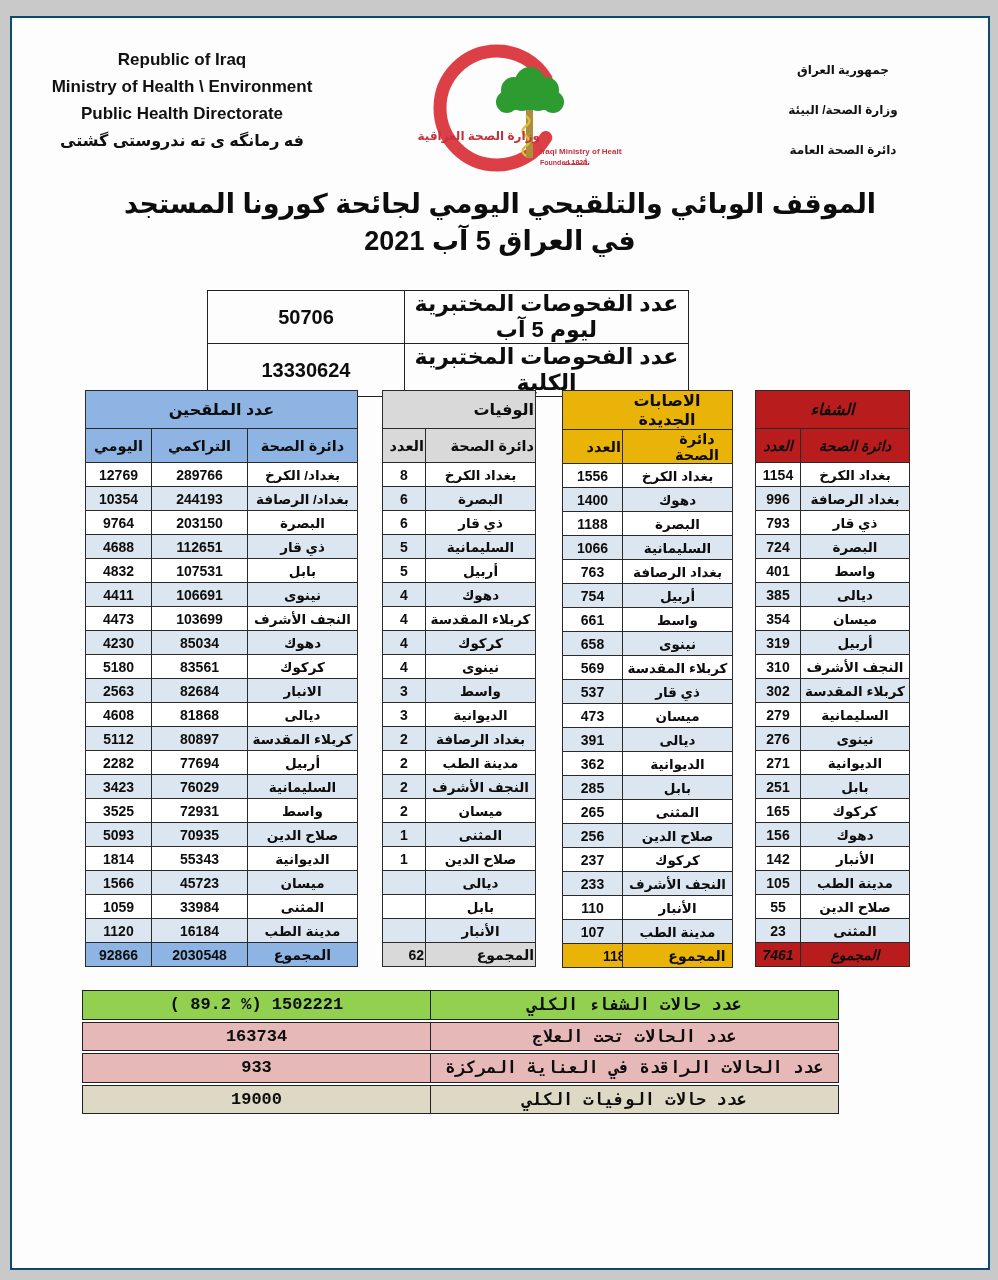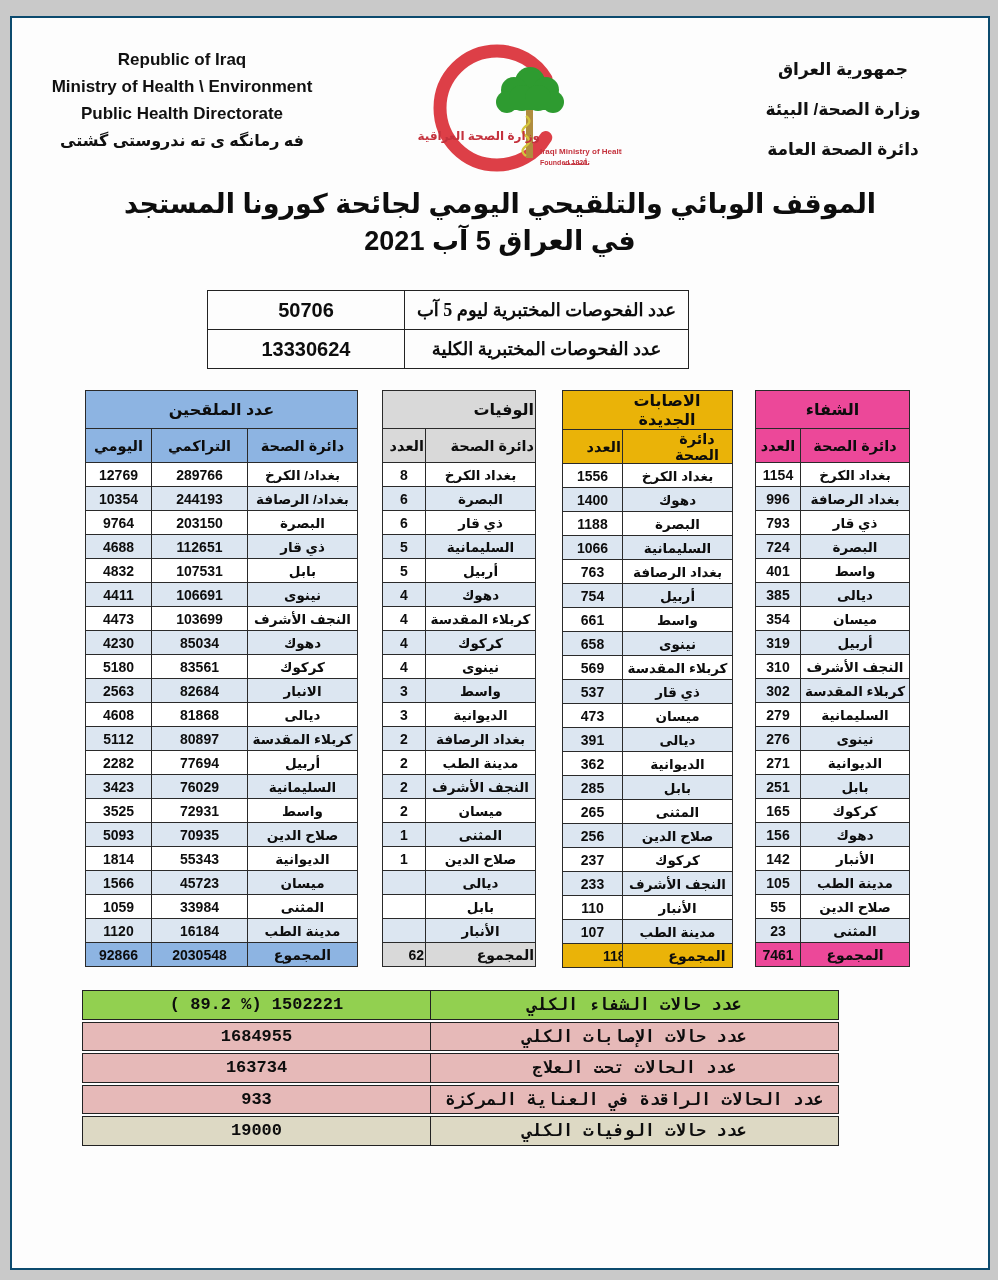--- a/index.html
+++ b/index.html
@@ -3,47 +3,47 @@
 <meta charset="utf-8">
 <style>
   * { margin:0; padding:0; box-sizing:border-box; }
   html,body { width:998px; height:1280px; }
   body { background:#c9c9c9; font-family:"Liberation Sans","DejaVu Sans",sans-serif; position:relative; }
   #page { position:absolute; left:10px; top:16px; width:980px; height:1254px; background:#fdfdfd; border:2px solid #0c4a6e; }
 
   
   .hdr-en { position:absolute; left:20px; top:28px; width:300px; text-align:center; font-weight:bold; font-size:17px; line-height:27px; color:#111; }
   .hdr-en .ku { font-size:16px; }
-  .hdr-ar { position:absolute; right:30px; top:32px; width:230px; text-align:center; font-weight:bold; font-size:17px; line-height:40px; color:#111; direction:rtl; }
+  .hdr-ar { position:absolute; right:30px; top:32px; width:230px; text-align:center; font-weight:bold; font-size:12px; line-height:40px; color:#111; direction:rtl; }
   .logo { position:absolute; left:400px; top:8px; width:210px; height:160px; }
 
   
   .title { position:absolute; left:0; top:168px; width:100%; text-align:center; font-weight:bold; font-size:27px; line-height:37px; color:#0d0d0d; direction:rtl; }
 
   
   .tests { position:absolute; left:195px; top:272px; width:482px; border-collapse:collapse; table-layout:fixed; }
   .tests td { border:1.5px solid #222; height:39px; font-weight:bold; text-align:center; vertical-align:middle; color:#0d0d0d; }
   .tests .val { width:197px; font-size:20px; }
-  .tests .lbl { font-size:18px; direction:rtl;font-family:Liberation Serif, serif; }
+  .tests .lbl { font-size:22px; direction:rtl; }
 
   
   .dt { position:absolute; top:372px; border-collapse:collapse; table-layout:fixed; color:#0d0d0d; }
   .dt th,.dt td { border:1px solid #2a2a2a; font-weight:bold; text-align:center; vertical-align:middle; padding:0 1px; overflow:hidden; }
   .dt .tt  { height:38px; font-size:16px; direction:rtl; }
   .dt .ch th { height:34px; font-size:14.5px; direction:rtl; }
   .dt tbody tr { height:24px; }
   .dt tbody td { font-size:14px; }
   .dt tbody td:last-child { direction:rtl; font-size:13.5px; }
   .dt tfoot tr { height:24px; }
   .dt tfoot td { font-size:14px; }
   .dt tfoot td:last-child { direction:rtl;margin-left:11px; }
   .t-blue  thead th, .t-blue  tfoot td { background:#8DB4E2; }
   .t-gray  thead th, .t-gray  tfoot td { background:#D9D9D9;text-align:right; }
   .t-pink  thead th, .t-pink  tfoot td { background:#eab308;padding-left:40px; }
-  .t-green thead th, .t-green tfoot td { background:#ec4899; }
+  .t-green thead th, .t-green tfoot td { background:#b91c1c;font-style:italic; }
   .dt tbody tr:nth-child(even) td { background:#DCE6F1; }
   .dt tbody tr:nth-child(odd)  td { background:#ffffff; }
 
   
   .summary { position:absolute; left:70px; top:972px; width:757px; display:flex; flex-direction:column; gap:1px;font-family:Liberation Mono, monospace; }
   .s-row { display:flex; height:29.5px; border:1.5px solid #222; font-weight:bold; color:#0d0d0d; }
   .s-row + .s-row { margin-top:1px; }
   .s-val { width:348px; border-right:1.5px solid #222; display:flex; align-items:center; justify-content:center; font-size:17px; direction:ltr; }
   .s-lbl { flex:1; display:flex; align-items:center; justify-content:center; font-size:17px; direction:rtl; }
   .s-green { background:#92D050; }
@@ -544,24 +544,20 @@
       </tr>
     </tfoot>
   </table>
 
   <div class="summary">
     <div class="s-row s-green">
       <div class="s-val">( 89.2 %)  1502221</div>
       <div class="s-lbl">عدد حالات الشفاء الكلي</div>
     </div>
     <div class="s-row s-pink">
-      <div class="s-val">1684955</div>
-      <div class="s-lbl">عدد حالات الإصابات الكلي</div>
-    </div>
-    <div class="s-row s-pink">
       <div class="s-val">163734</div>
       <div class="s-lbl">عدد الحالات تحت العلاج</div>
     </div>
     <div class="s-row s-pink">
       <div class="s-val">933</div>
       <div class="s-lbl">عدد الحالات الراقدة في العناية المركزة</div>
     </div>
     <div class="s-row s-beige">
       <div class="s-val">19000</div>
       <div class="s-lbl">عدد حالات الوفيات الكلي</div>

